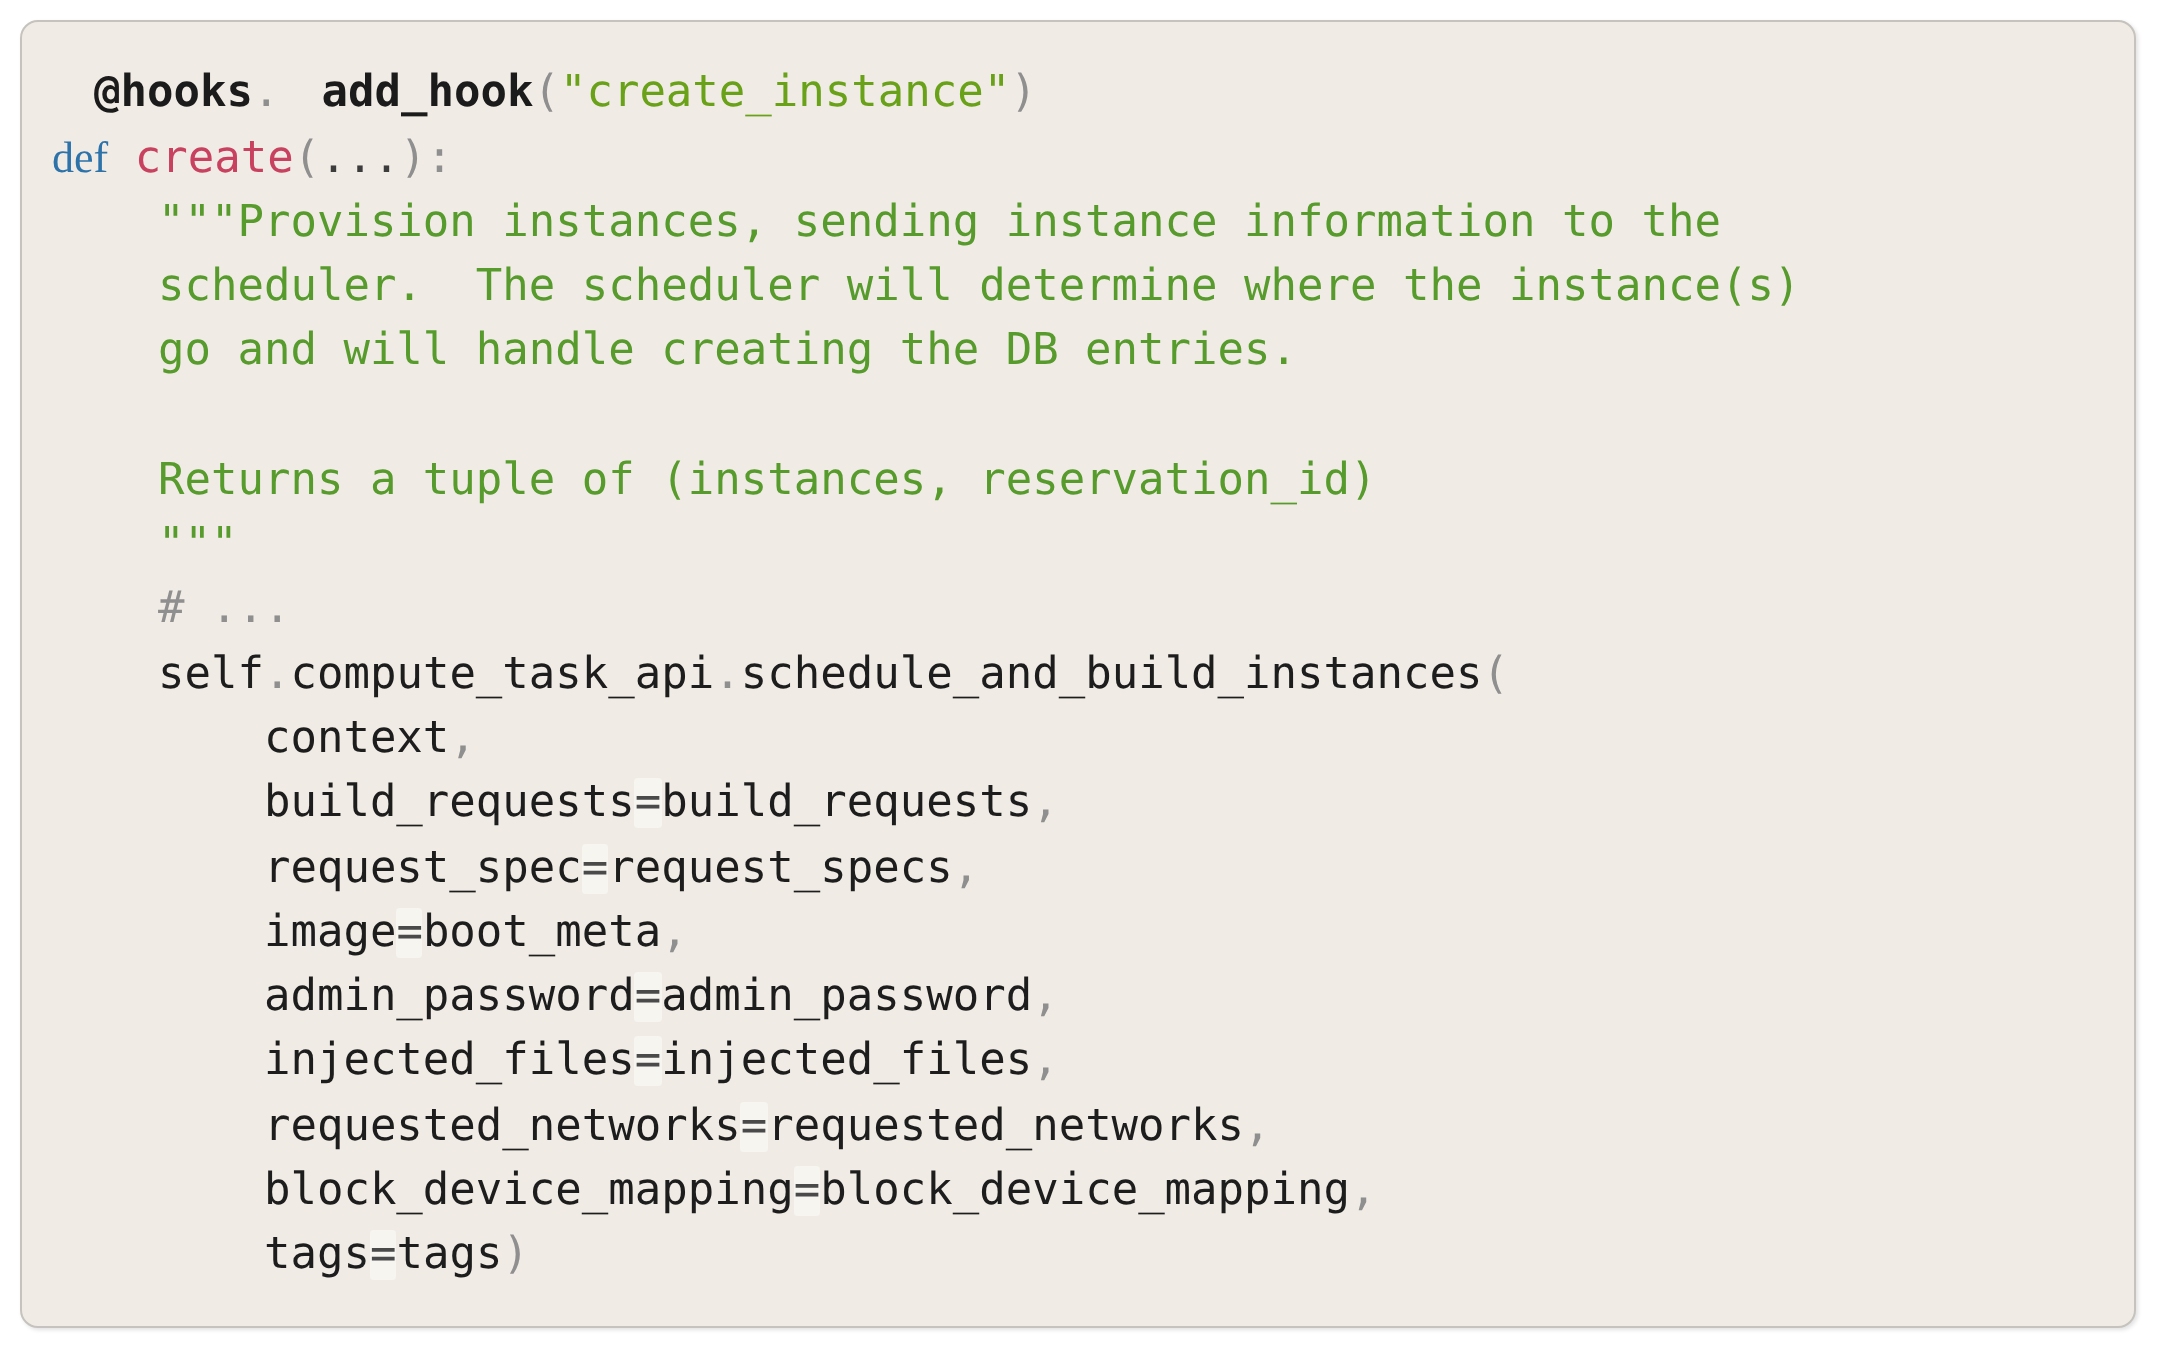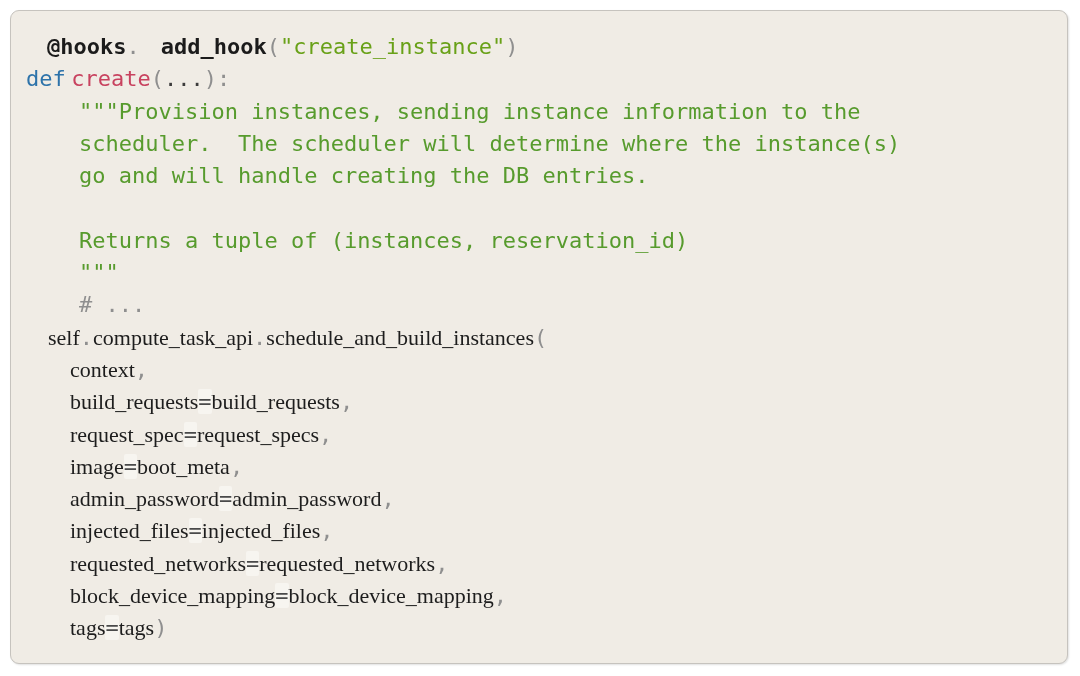--- a/index.html
+++ b/index.html
@@ -41,25 +41,25 @@
     font-family: "DejaVu Sans Mono", "Liberation Mono", monospace;
     font-size: 22px;
     line-height: 32.3px;
     color: var(--tok-plain);
     white-space: pre;
   }
   .line { height: 32.3px; }
   .tok-dec { color: var(--tok-decorator); font-weight: bold; margin-left: 21px; }
   .tok-p   { color: var(--tok-punct); }
   .tok-s   { color: var(--tok-string); }
-  .tok-k   { color: var(--tok-keyword); }
+  .tok-k   { color: var(--tok-keyword); font-family: Liberation Serif, serif; }
   .tok-f   { color: var(--tok-funcname); }
   .tok-d   { color: var(--tok-docstring); }
   .tok-c   { color: var(--tok-comment); }
-  .tok-t   { color: var(--tok-plain); font-family: Liberation Serif, serif; }
+  .tok-t   { color: var(--tok-plain); }
   .tok-o   { color: var(--tok-operator); background: var(--tok-operator-bg); border-radius: 2px; }
   .tok-e   { color: var(--tok-ellipsis); }
 </style>
 </head>
 <body>
 
 <div class="code-card">
   <pre class="code"><div class="line"><span class="tok-dec">@hooks</span><span class="tok-p">.</span><span class="tok-dec">add_hook</span><span class="tok-p">(</span><span class="tok-s">"create_instance"</span><span class="tok-p">)</span></div><div class="line"><span class="tok-k">def</span><span class="tok-t"> </span><span class="tok-f">create</span><span class="tok-p">(</span><span class="tok-e">...</span><span class="tok-p">):</span></div><div class="line"><span class="tok-d">    """Provision instances, sending instance information to the</span></div><div class="line"><span class="tok-d">    scheduler.  The scheduler will determine where the instance(s)</span></div><div class="line"><span class="tok-d">    go and will handle creating the DB entries.</span></div><div class="line">&nbsp;</div><div class="line"><span class="tok-d">    Returns a tuple of (instances, reservation_id)</span></div><div class="line"><span class="tok-d">    """</span></div><div class="line"><span class="tok-c">    # ...</span></div><div class="line"><span class="tok-t">    self</span><span class="tok-p">.</span><span class="tok-t">compute_task_api</span><span class="tok-p">.</span><span class="tok-t">schedule_and_build_instances</span><span class="tok-p">(</span></div><div class="line"><span class="tok-t">        context</span><span class="tok-p">,</span></div><div class="line"><span class="tok-t">        build_requests</span><span class="tok-o">=</span><span class="tok-t">build_requests</span><span class="tok-p">,</span></div><div class="line"><span class="tok-t">        request_spec</span><span class="tok-o">=</span><span class="tok-t">request_specs</span><span class="tok-p">,</span></div><div class="line"><span class="tok-t">        image</span><span class="tok-o">=</span><span class="tok-t">boot_meta</span><span class="tok-p">,</span></div><div class="line"><span class="tok-t">        admin_password</span><span class="tok-o">=</span><span class="tok-t">admin_password</span><span class="tok-p">,</span></div><div class="line"><span class="tok-t">        injected_files</span><span class="tok-o">=</span><span class="tok-t">injected_files</span><span class="tok-p">,</span></div><div class="line"><span class="tok-t">        requested_networks</span><span class="tok-o">=</span><span class="tok-t">requested_networks</span><span class="tok-p">,</span></div><div class="line"><span class="tok-t">        block_device_mapping</span><span class="tok-o">=</span><span class="tok-t">block_device_mapping</span><span class="tok-p">,</span></div><div class="line"><span class="tok-t">        tags</span><span class="tok-o">=</span><span class="tok-t">tags</span><span class="tok-p">)</span></div></pre>
 </div>
 

